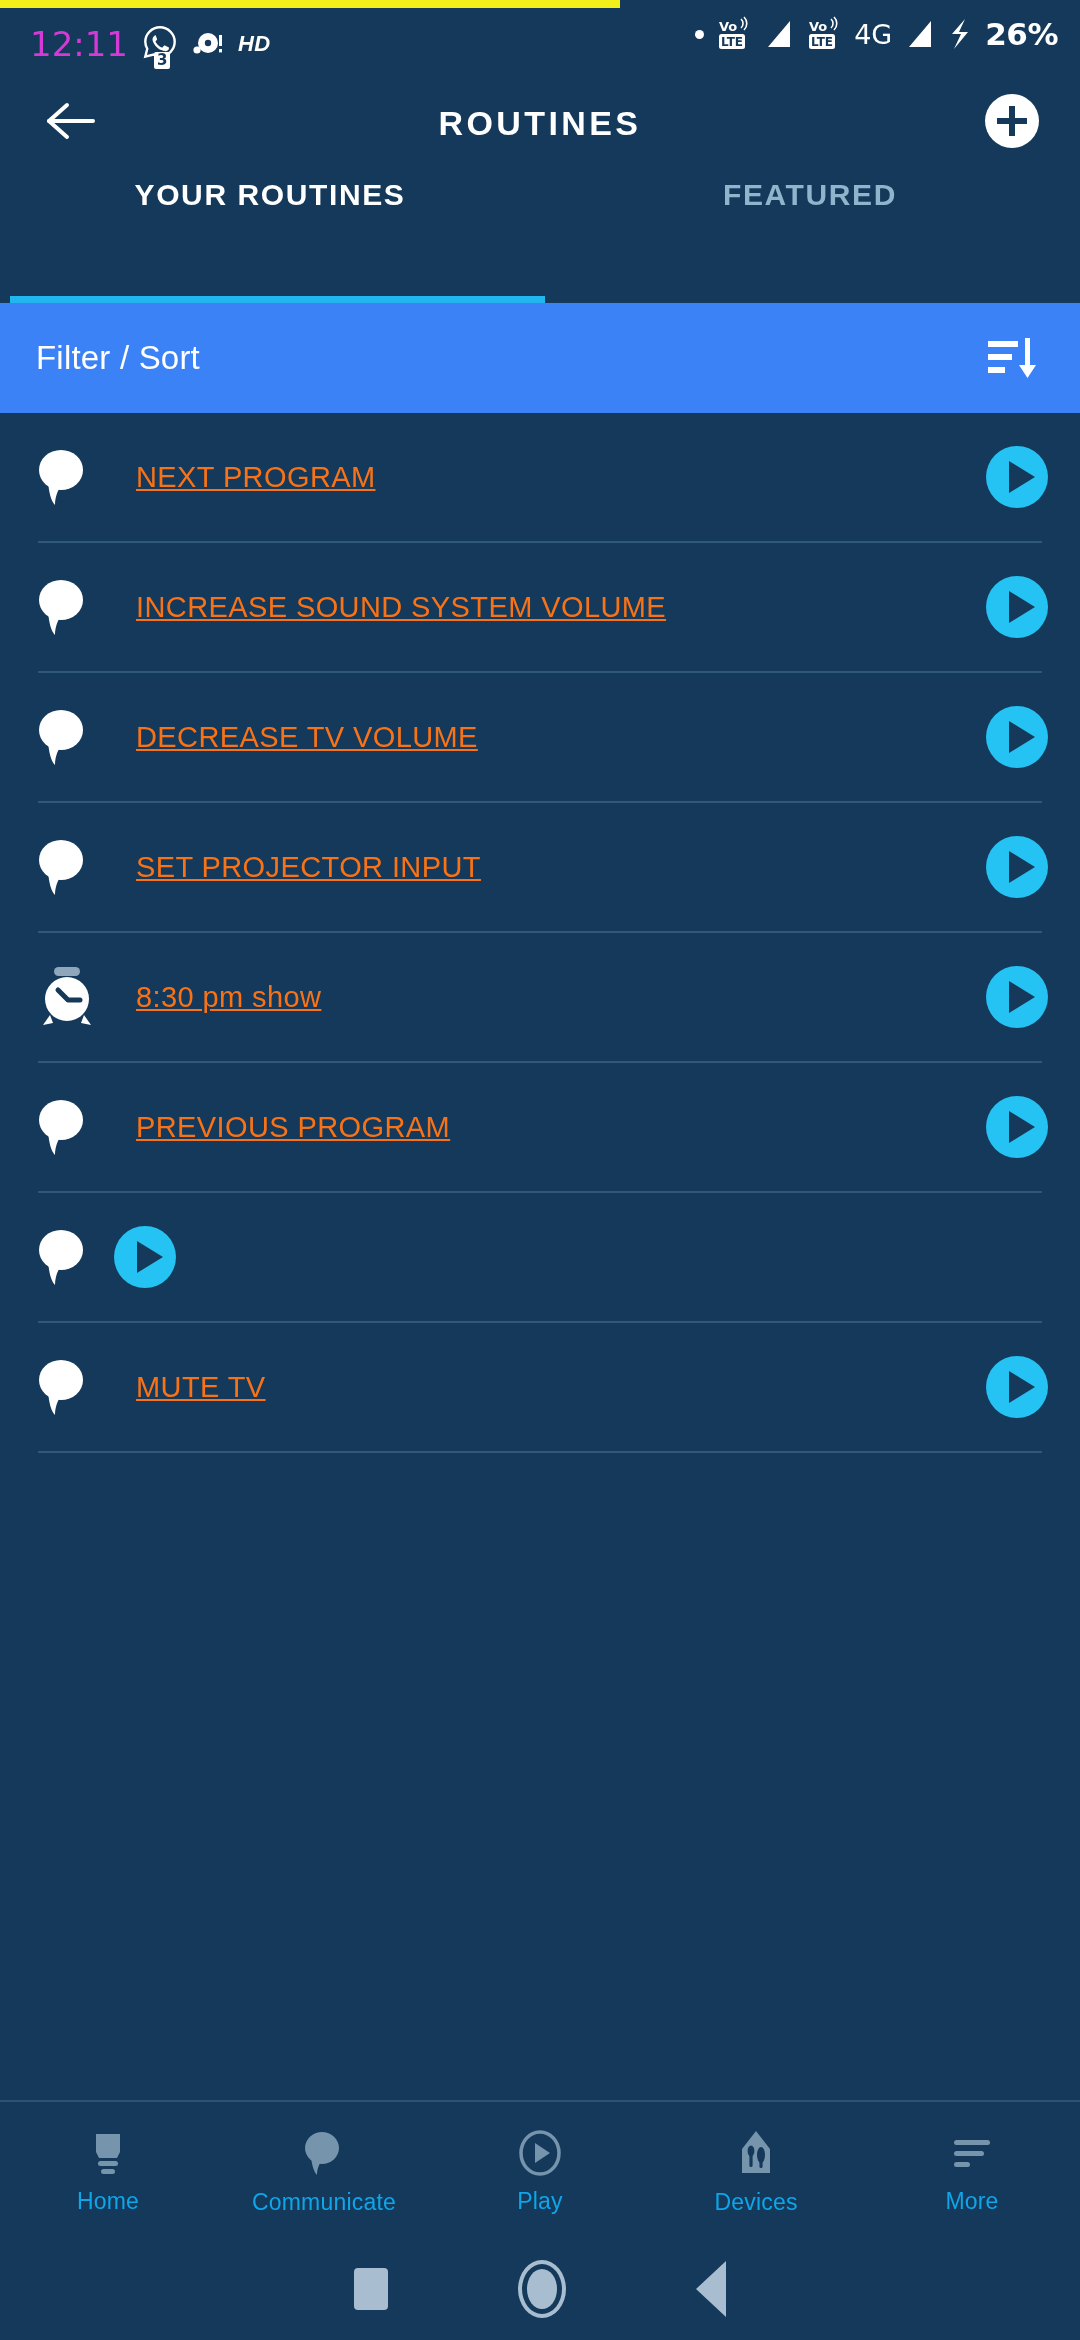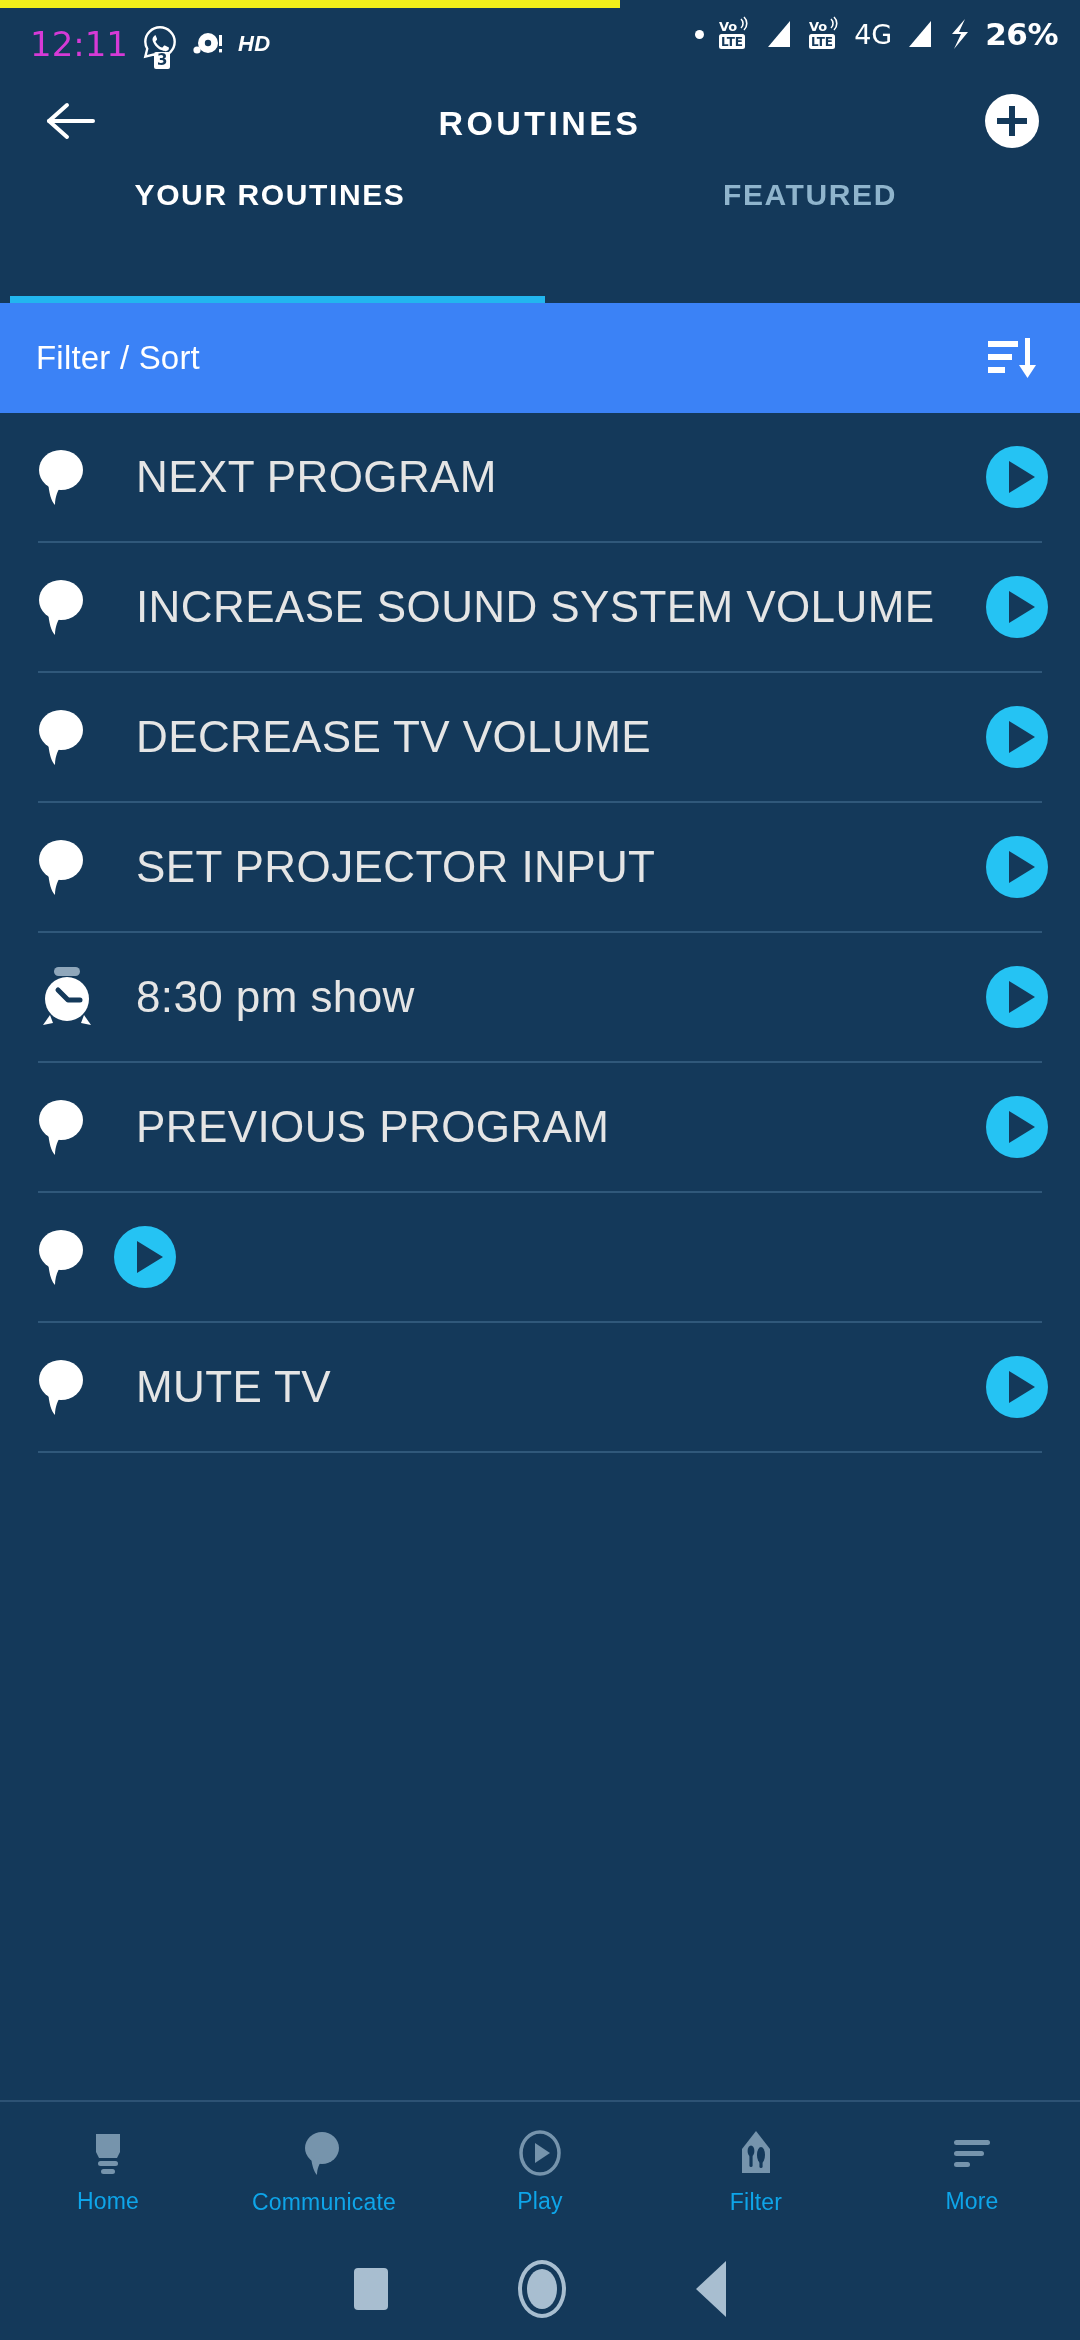--- a/index.html
+++ b/index.html
@@ -112,27 +112,28 @@
     display:flex; align-items:center;
     padding:0 30px 0 36px;
     position:relative;
   }
   .row-icon {
     width:76px; flex:0 0 76px;
     display:flex; align-items:center; justify-content:flex-start;
   }
   .row-label {
     flex:1 1 auto;
-    color:#e5e5e5;
-    font-size:44px;
+    color:#f97316;
+    font-size:29px;
     letter-spacing:0.4px;
     padding-left:24px;
     white-space:pre;
     overflow:hidden;
     text-overflow:ellipsis;
+    text-decoration:underline;
   }
   .row-label.upper { font-weight:400; }
   .play-btn { flex:0 0 66px; width:66px; height:66px; }
   .divider {
     height:2px;
     background:#30587a;
     margin:0 38px 0 38px;
   }
 
   
@@ -467,21 +468,21 @@
     <div class="nav-item">
       <span>
         <svg width="46" height="48" viewBox="0 0 46 48">
           <path d="M23 2 L37 20 v24 h-28 v-24 Z" fill="#7694ac"></path>
           <ellipse cx="18" cy="22" rx="3.4" ry="5.5" fill="#14395a"></ellipse>
           <rect x="16.4" y="26" width="3.2" height="12" rx="1.6" fill="#14395a"></rect>
           <ellipse cx="28" cy="26" rx="4" ry="8" fill="#14395a"></ellipse>
           <rect x="26.4" y="30" width="3.2" height="9" rx="1.6" fill="#14395a"></rect>
         </svg>
       </span>
-      <span class="nav-label">Filter</span>
+      <span class="nav-label">Devices</span>
     </div>
 
     <div class="nav-item">
       <span>
         <svg width="46" height="46" viewBox="0 0 46 46">
           <rect x="5" y="10" width="36" height="5" rx="2.5" fill="#7694ac"></rect>
           <rect x="5" y="21" width="30" height="5" rx="2.5" fill="#7694ac"></rect>
           <rect x="5" y="32" width="16" height="5" rx="2.5" fill="#7694ac"></rect>
         </svg>
       </span>

